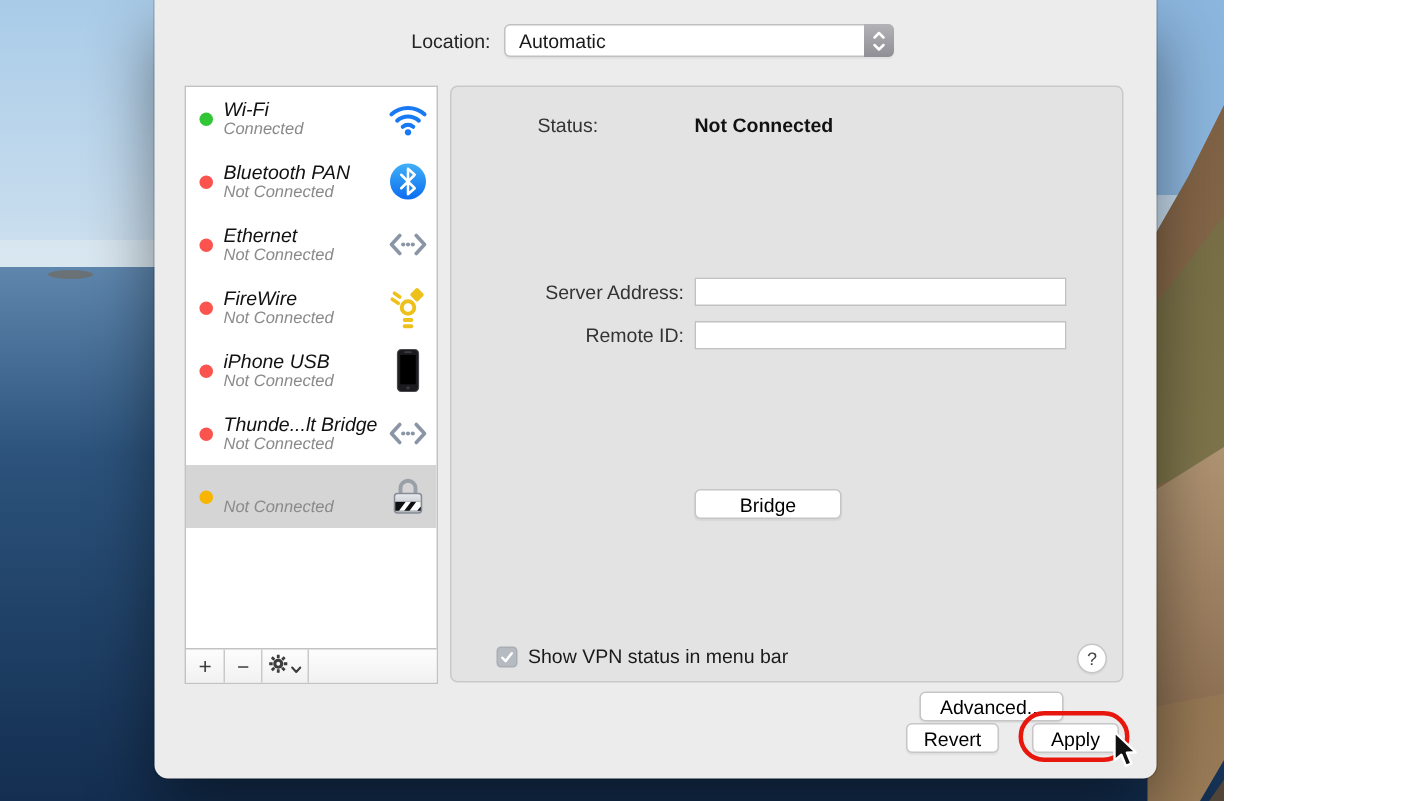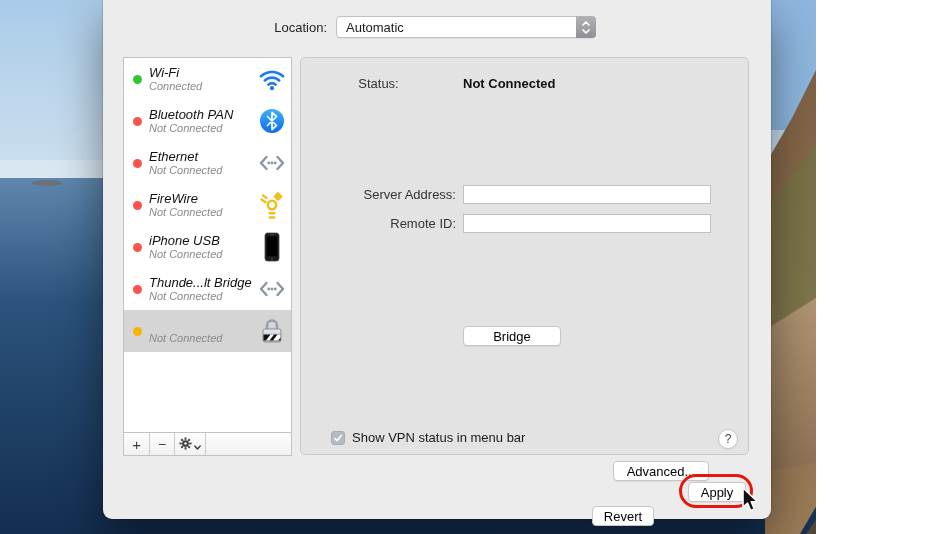--- a/index.html
+++ b/index.html
@@ -69,21 +69,21 @@
   .advanced-btn { left:312px; top:371px; width:96px; height:20px;margin-top:32px; }
   .help-btn { left:417px; top:371px; width:20px; height:20px; border-radius:50%; font-size:12px; color:#444; }
 
   .checkbox-row { position:absolute; left:30px; top:372px; display:flex; align-items:flex-end; }
   .checkbox { width:14px; height:14px; border-radius:3px; background:#b6bac1; border:1px solid #a9adb4;
     display:flex; align-items:center; justify-content:center; }
   .checkbox .check-icon { display:none; }
   .checkbox.checked .check-icon { display:block; }
   .checkbox-label { margin-left:7px; font-size:13px; color:#1a1a1a; }
 
-  .revert-btn { left:489px; top:482px; width:62px; height:20px;margin-top:24px; }
+  .revert-btn { left:501px; top:482px; width:62px; height:20px; }
   .apply-btn  { left:585px; top:482px; width:58px; height:20px; }
 
   
   .annotation-ring { position:absolute; left:679px; top:474px; width:74px; height:34px;
     border:3px solid #e8170e; border-radius:17px; z-index:10; pointer-events:none; }
   .cursor { position:absolute; left:740px; top:486px; z-index:11; }
 </style>
 </head>
 <body>
 

